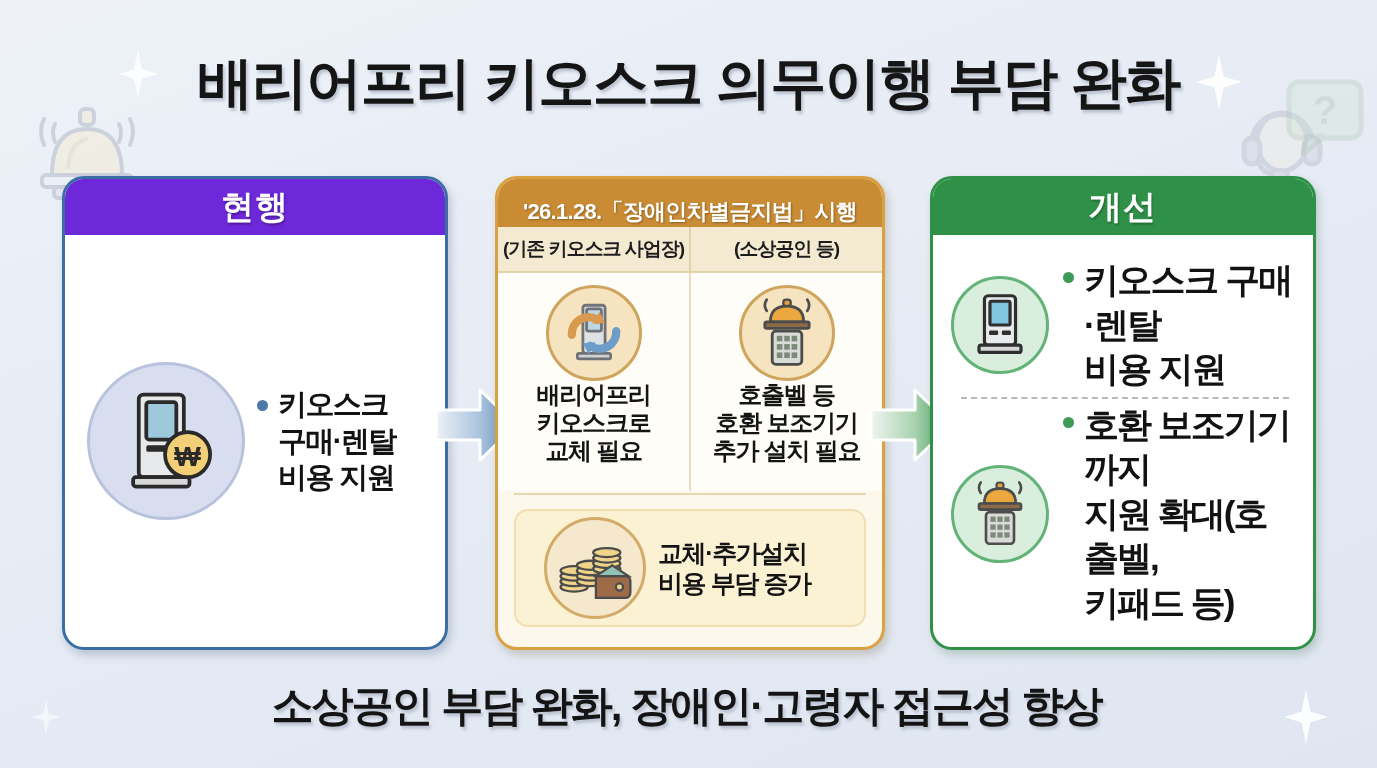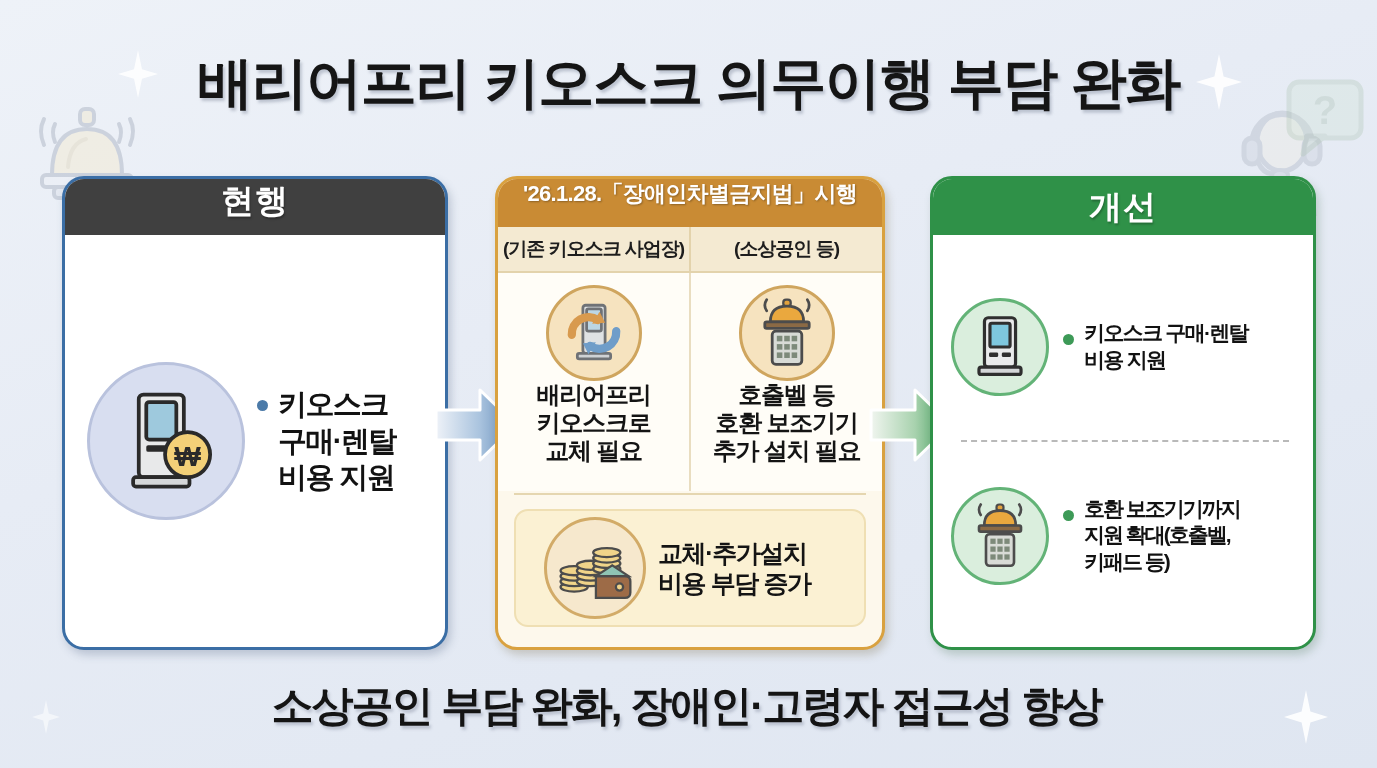--- a/index.html
+++ b/index.html
@@ -39,22 +39,22 @@
 
   
   #panel-current {
     left:62px; top:176px; width:386px; height:474px;
     background:#ffffff;
     border:3px solid #3b6ea5;
     box-shadow: 3px 5px 9px rgba(90,105,135,.30);
     overflow:hidden;
   }
   #panel-current .phead {
-    height:56px; background:#404040; display:flex;
-    align-items:flex-start; justify-content:center;
+    height:56px; background:#6d28d9; display:flex;
+    align-items:center; justify-content:center;
   }
   #panel-current .phead span {
     color:#ffffff; font-size:33px; font-weight:bold; letter-spacing:1px;
     text-shadow: 1px 2px 2px rgba(0,0,0,.28);
   }
   #panel-current .pbody {
     height:calc(100% - 56px);
     display:flex; align-items:center; justify-content:flex-start;
     padding:0 18px 0 22px; box-sizing:border-box;
   }
@@ -62,21 +62,21 @@
   
   #panel-law {
     left:495px; top:176px; width:390px; height:474px;
     background:#fdf8ec;
     border:3px solid #d9a13f;
     box-shadow: 3px 5px 9px rgba(120,105,70,.28);
     overflow:hidden;
   }
   #panel-law .phead {
     height:48px; background:#c98b34; display:flex;
-    align-items:flex-start; justify-content:center;
+    align-items:flex-end; justify-content:center;
   }
   #panel-law .phead span {
     color:#ffffff; font-size:22px; font-weight:bold; letter-spacing:-.7px;
     text-shadow: 1px 1px 2px rgba(0,0,0,.30);
     white-space:nowrap;
   }
   .law-subhead {
     display:flex; background:#f4ead2; height:44px;
     border-bottom:2px solid #e3d3ac;
     justify-content:center;
@@ -136,21 +136,21 @@
 
   
   .bullet-row { display:flex; align-items:flex-start; gap:10px; }
   .dot { width:11px; height:11px; border-radius:50%; flex:none; margin-top:14px; }
   .dot-blue { background:#4b7aa8; }
   .dot-green { background:#3d9a57; }
   .btext {
     font-size:29px; font-weight:bold; line-height:1.27;
     letter-spacing:-1.6px; color:#121212;
   }
-  .btext-sm { font-size:21px; letter-spacing:-1.7px; }
+  .btext-sm { font-size:35px; letter-spacing:-1.7px; }
   .thin { font-weight:bold; letter-spacing:-2px; }
 
   
   .arrow { position:absolute; width:84px; height:86px; }
 
   
   .caption {
     position:absolute; left:0; right:4px; top:678px;
     text-align:center; font-size:42px; font-weight:bold;
     letter-spacing:-2px; color:#141414;

